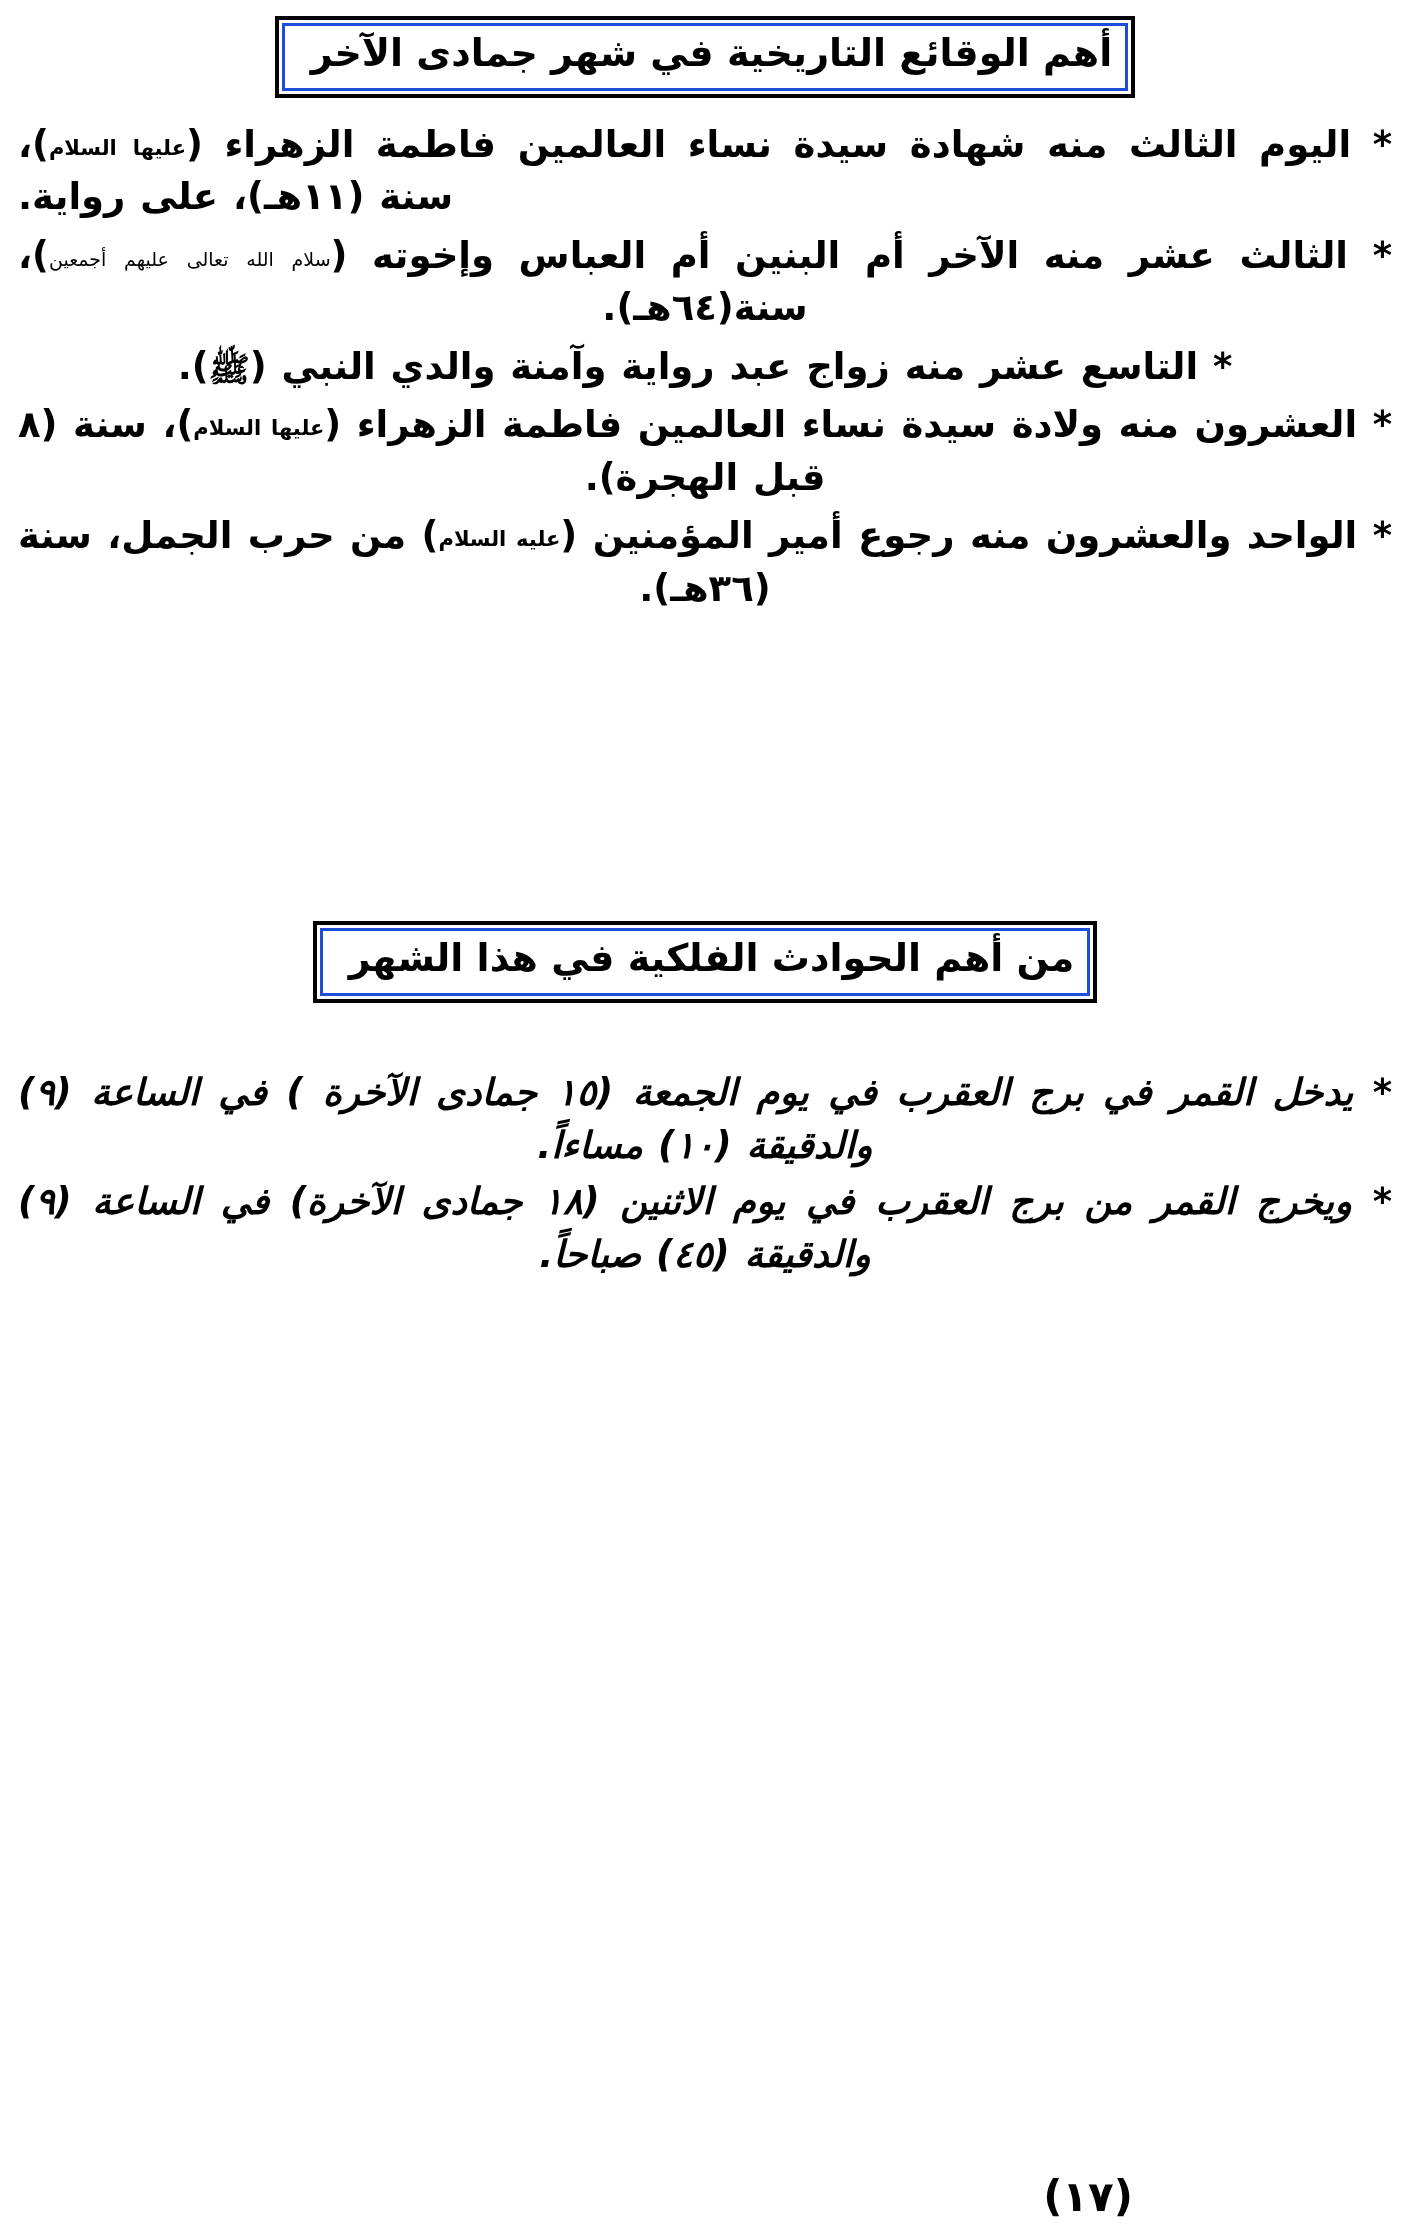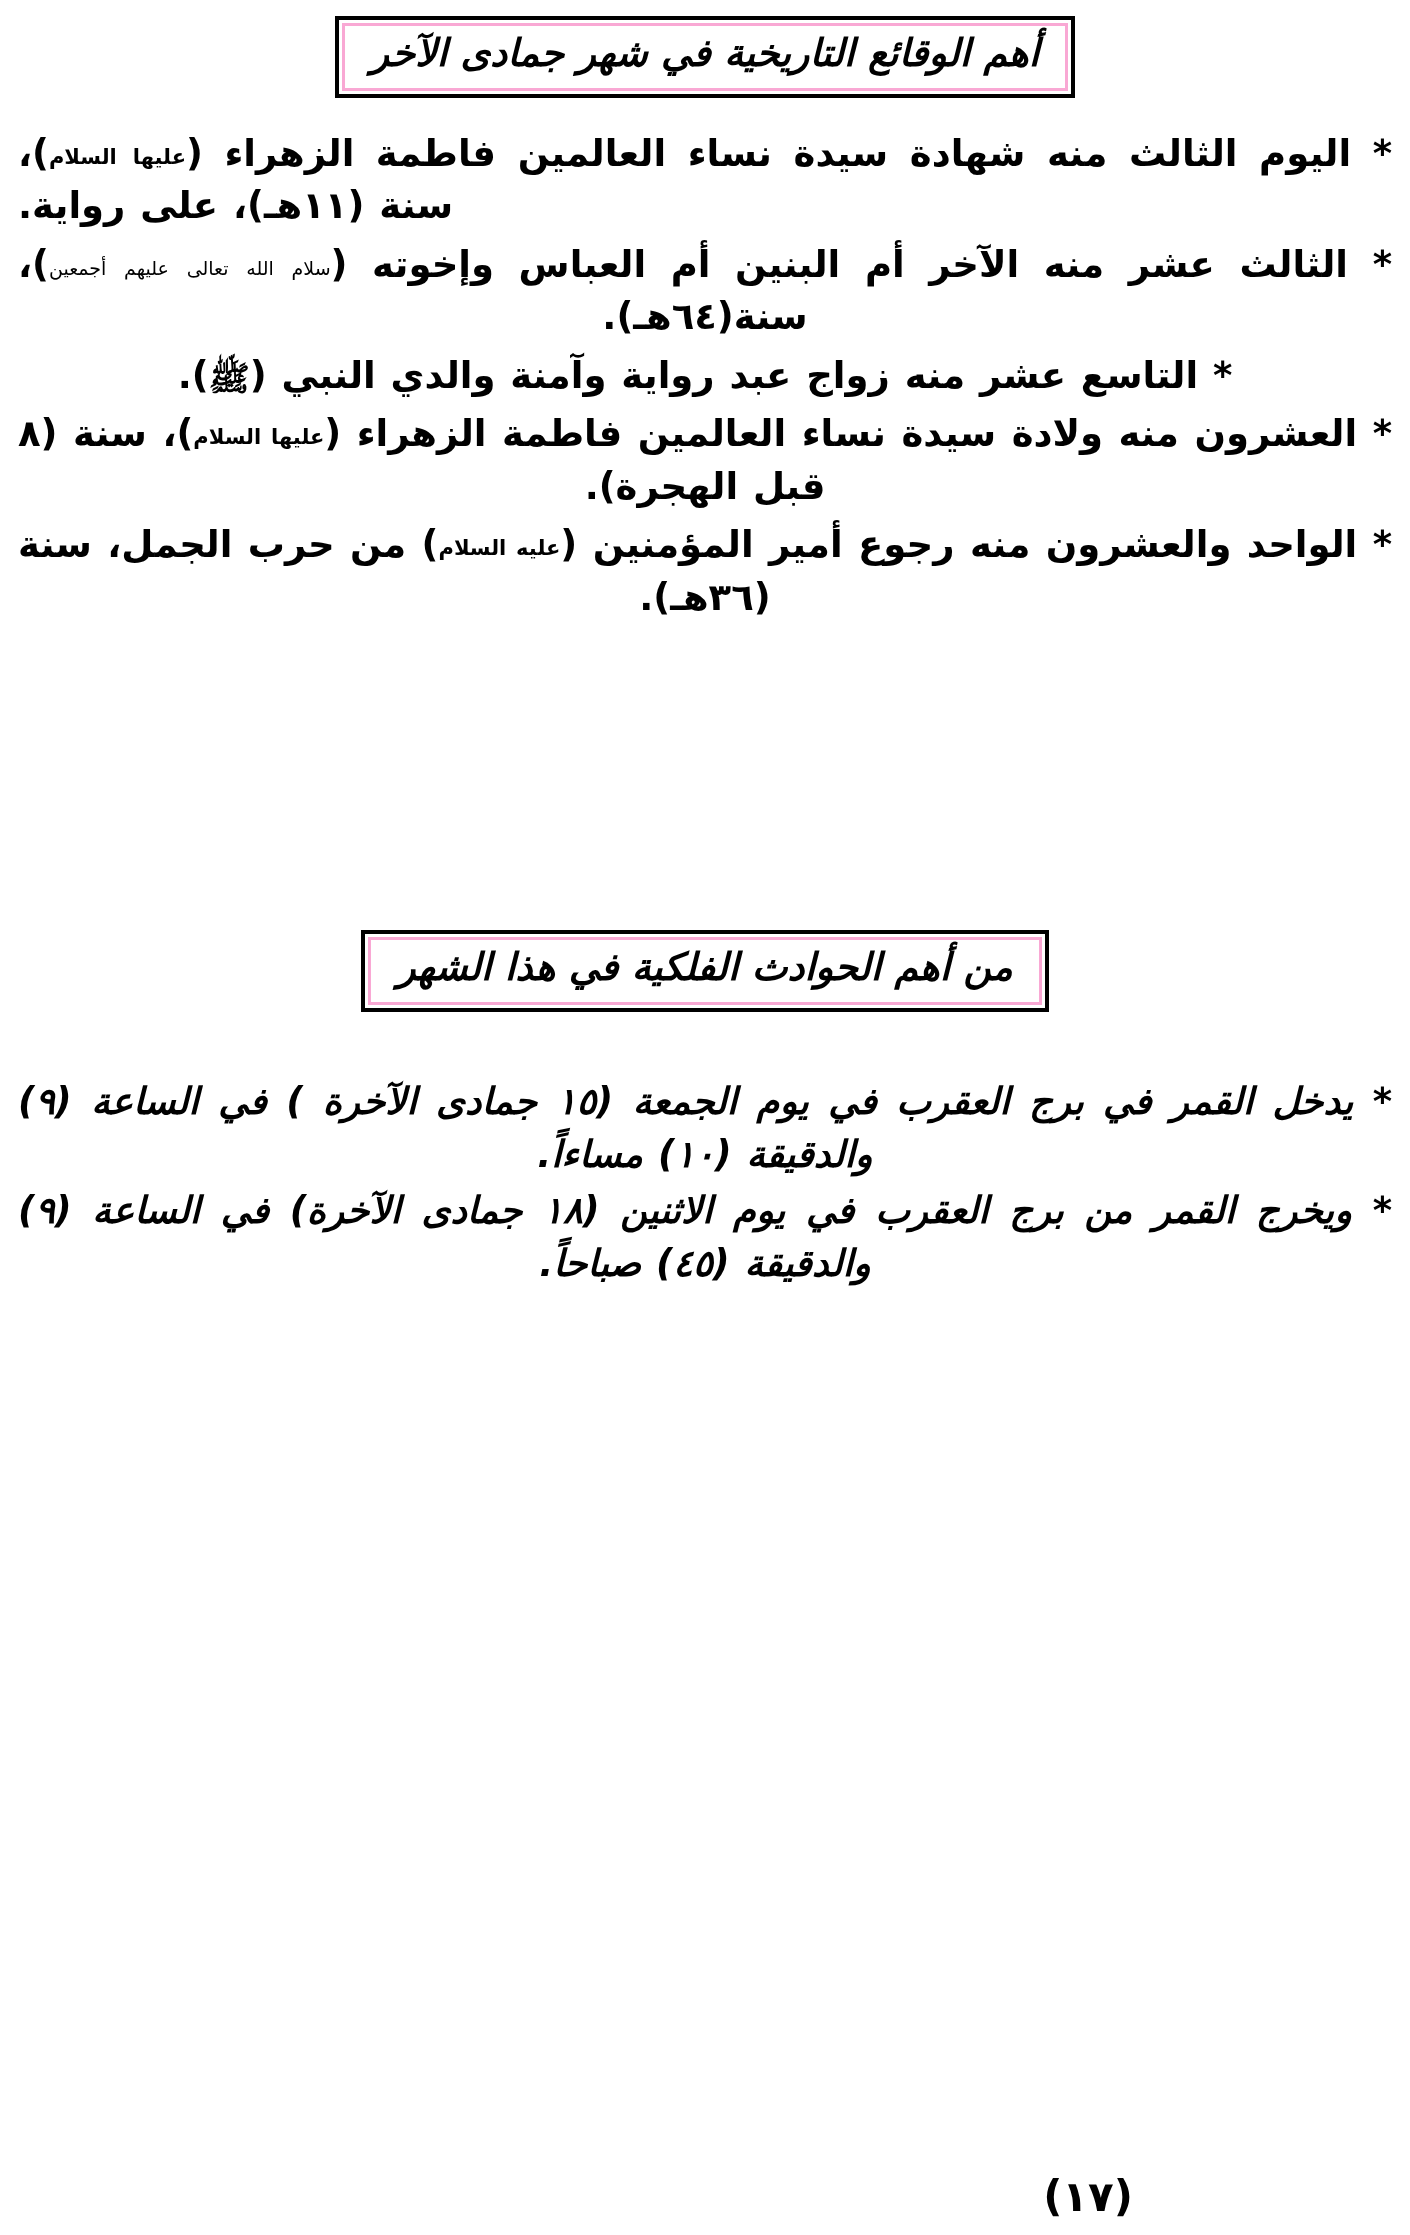--- a/index.html
+++ b/index.html
@@ -31,24 +31,23 @@
     justify-content: center;
     width: 100%;
   }
   .heading-box {
     border: 4px solid #000;
     padding: 3px;
     display: inline-block;
     background: #fff;
   }
   .heading-inner {
-    border: 3px solid #f9a8d4;
-    padding: 6px 26px 12px 26px;
+    border: 3px solid #1d4ed8;
+    padding: 6px 13px 12px 26px;
     display: block;
-    font-style: italic;
   }
   .heading-text {
     font-family: "DejaVu Sans", "Liberation Sans", sans-serif;
     font-weight: bold;
     font-size: 38px;
     line-height: 1.15;
     white-space: nowrap;
     direction: rtl;
     text-align: center;
   }
@@ -88,21 +87,21 @@
     font-size: 19px;
     font-weight: normal;
     letter-spacing: -1px;
     vertical-align: 2px;
   }
   .salla {
     font-size: 34px;
     vertical-align: -2px;
   }
 
-  #history-section { margin-top: 30px; }
+  #history-section { margin-top: 21px; }
 
   .gap-between-sections {
     height: 300px;
   }
 
   #astro-section { margin-top: 64px; }
   #astro-section .bullet-line {
     margin-bottom: 4px;
     font-style: italic;
   }

